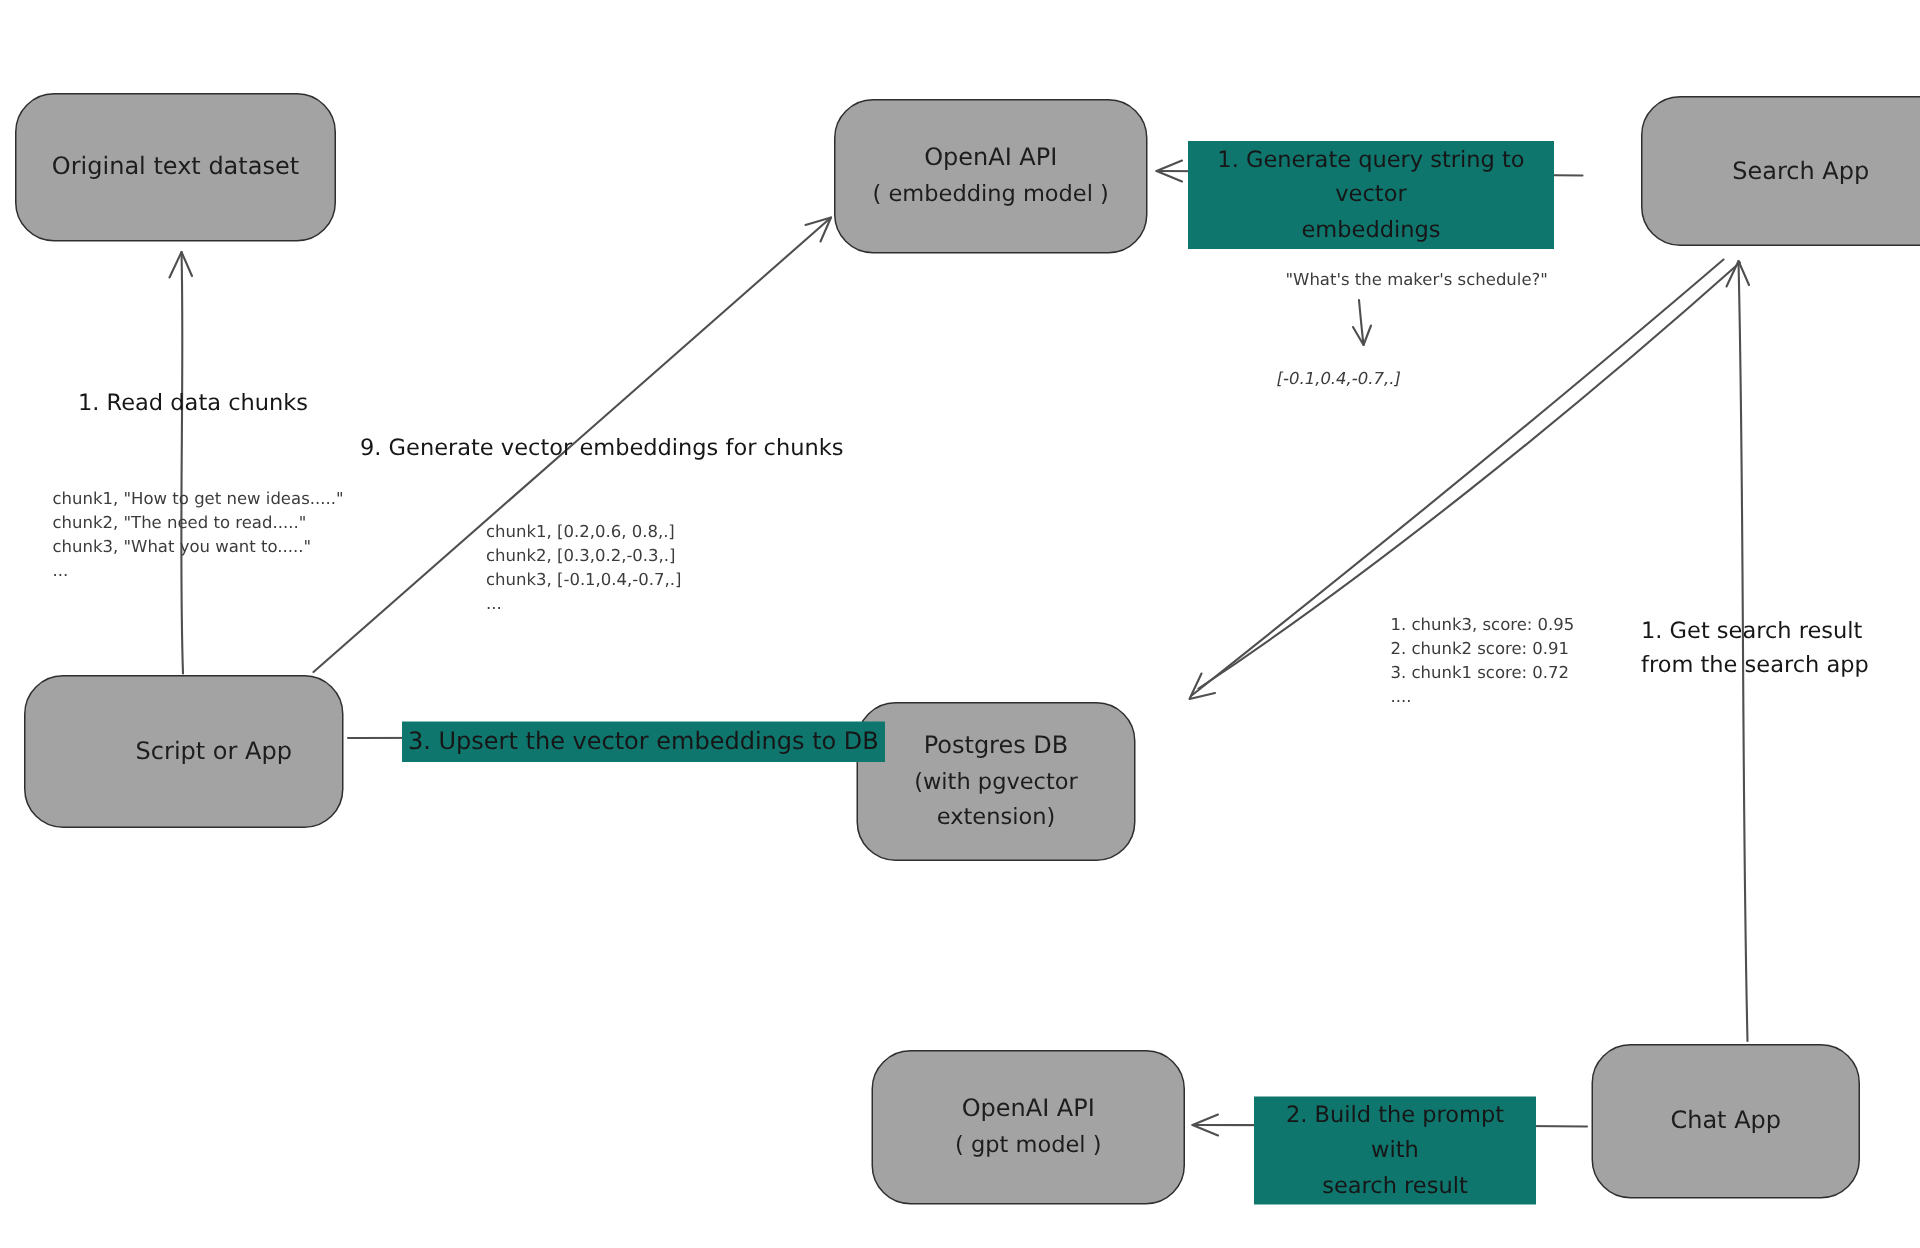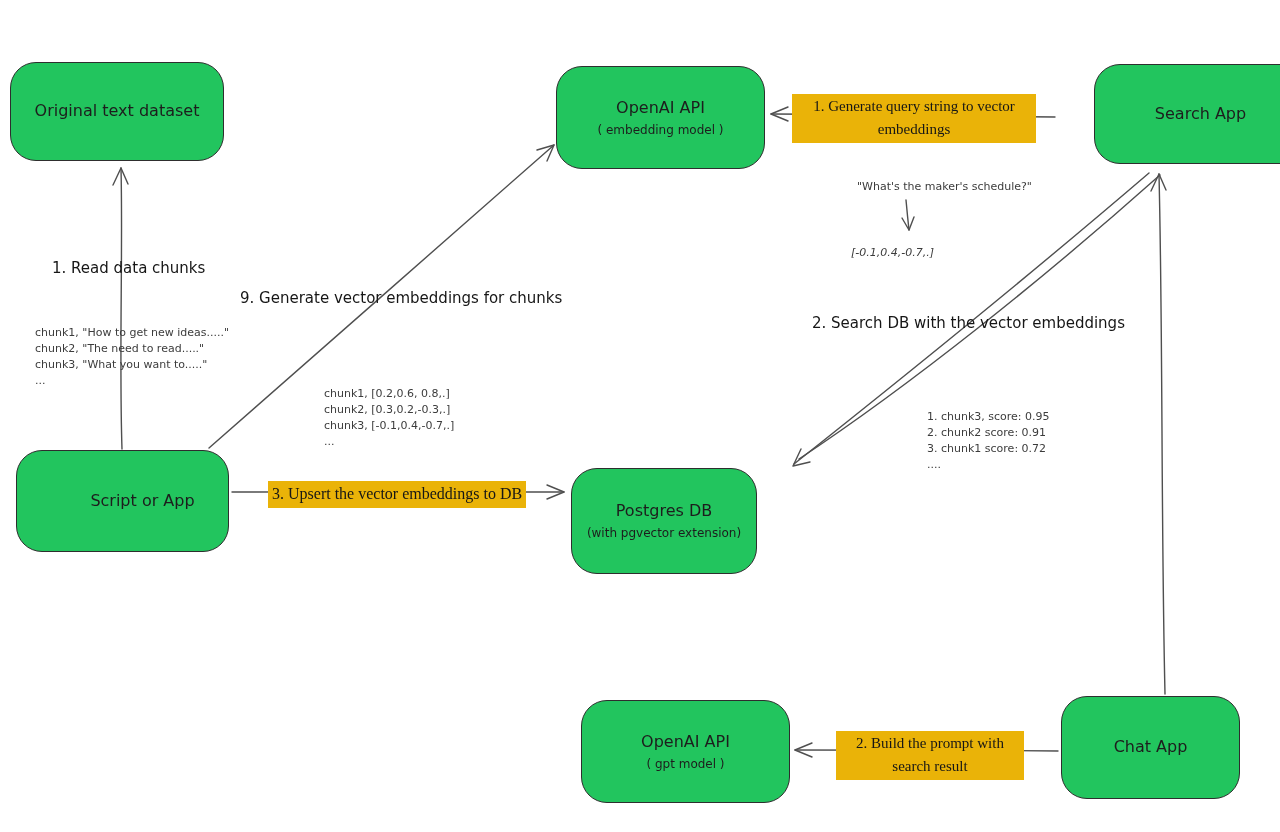--- a/index.html
+++ b/index.html
@@ -15,44 +15,43 @@
   #edges {
     position: absolute;
     left: 0; top: 0;
     z-index: 1;
   }
   .node {
     position: absolute;
     box-sizing: border-box;
     border: 1.6px solid #2e2e2e;
     border-radius: 26px;
-    background: #22c55e;
+    background: #a3a3a3;
     display: flex;
     flex-direction: column;
     align-items: center;
     justify-content: center;
     text-align: center;
     font-size: 16px;
     line-height: 1.55;
     color: #1d1d1d;
     z-index: 2;
   }
-  .node .nl2 { font-size: 12px; }
+  .node .nl2 { font-size: 15px; }
   .elabel {
     position: absolute;
     font-size: 15px;
     color: #161616;
     white-space: nowrap;
     z-index: 3;
     line-height: 1.55;
   }
   .elabel.whitebg {
-    background: #eab308;
+    background: #0f766e;
     padding: 1px 4px;
-    font-family: Liberation Serif, serif;
   }
   .elabel.center { text-align: center; white-space: normal; }
   .ann {
     position: absolute;
     font-size: 11px;
     line-height: 16px;
     color: #3c3c3c;
     white-space: nowrap;
     z-index: 2;
   }
@@ -135,36 +134,39 @@
 
   <div class="elabel" style="left:240px; top:287px;">9. Generate vector embeddings for chunks</div>
 
   <div class="elabel whitebg" style="left:268px; top:481px; font-size:16px;">3. Upsert the vector embeddings  to DB</div>
 
   <div class="elabel whitebg center" style="left:792px; top:94px; width:236px;">
     <div>1. Generate query string to vector</div>
     <div>embeddings</div>
   </div>
 
-  <div class="elabel" style="left:812px; top:312px;">2. Search DB with the vector embeddings</div>
 
+  <div class="elabel" style="left:1094px; top:409px;">
+    <div>1. Get search result</div>
+    <div>from the search app</div>
+  </div>
 
   <div class="elabel whitebg center" style="left:836px; top:731px; width:180px;">
     <div>2. Build the prompt with</div>
     <div>search result</div>
   </div>
 
   <div class="ann" style="left:35px; top:325px;">
     <div>chunk1, "How to get new ideas....."</div>
     <div>chunk2, "The need to read....."</div>
     <div>chunk3, "What you want to....."</div>
     <div>...</div>
   </div>
 
-  <div class="ann" style="left:324px; top:386px;">
+  <div class="ann" style="left:324px; top:347px;">
     <div>chunk1, [0.2,0.6, 0.8,.]</div>
     <div>chunk2, [0.3,0.2,-0.3,.]</div>
     <div>chunk3, [-0.1,0.4,-0.7,.]</div>
     <div>...</div>
   </div>
 
   <div class="ann" style="left:857px; top:179px;">"What's the maker's schedule?"</div>
 
   <div class="ann" style="left:851px; top:245px;font-style:italic;">[-0.1,0.4,-0.7,.]</div>
 

